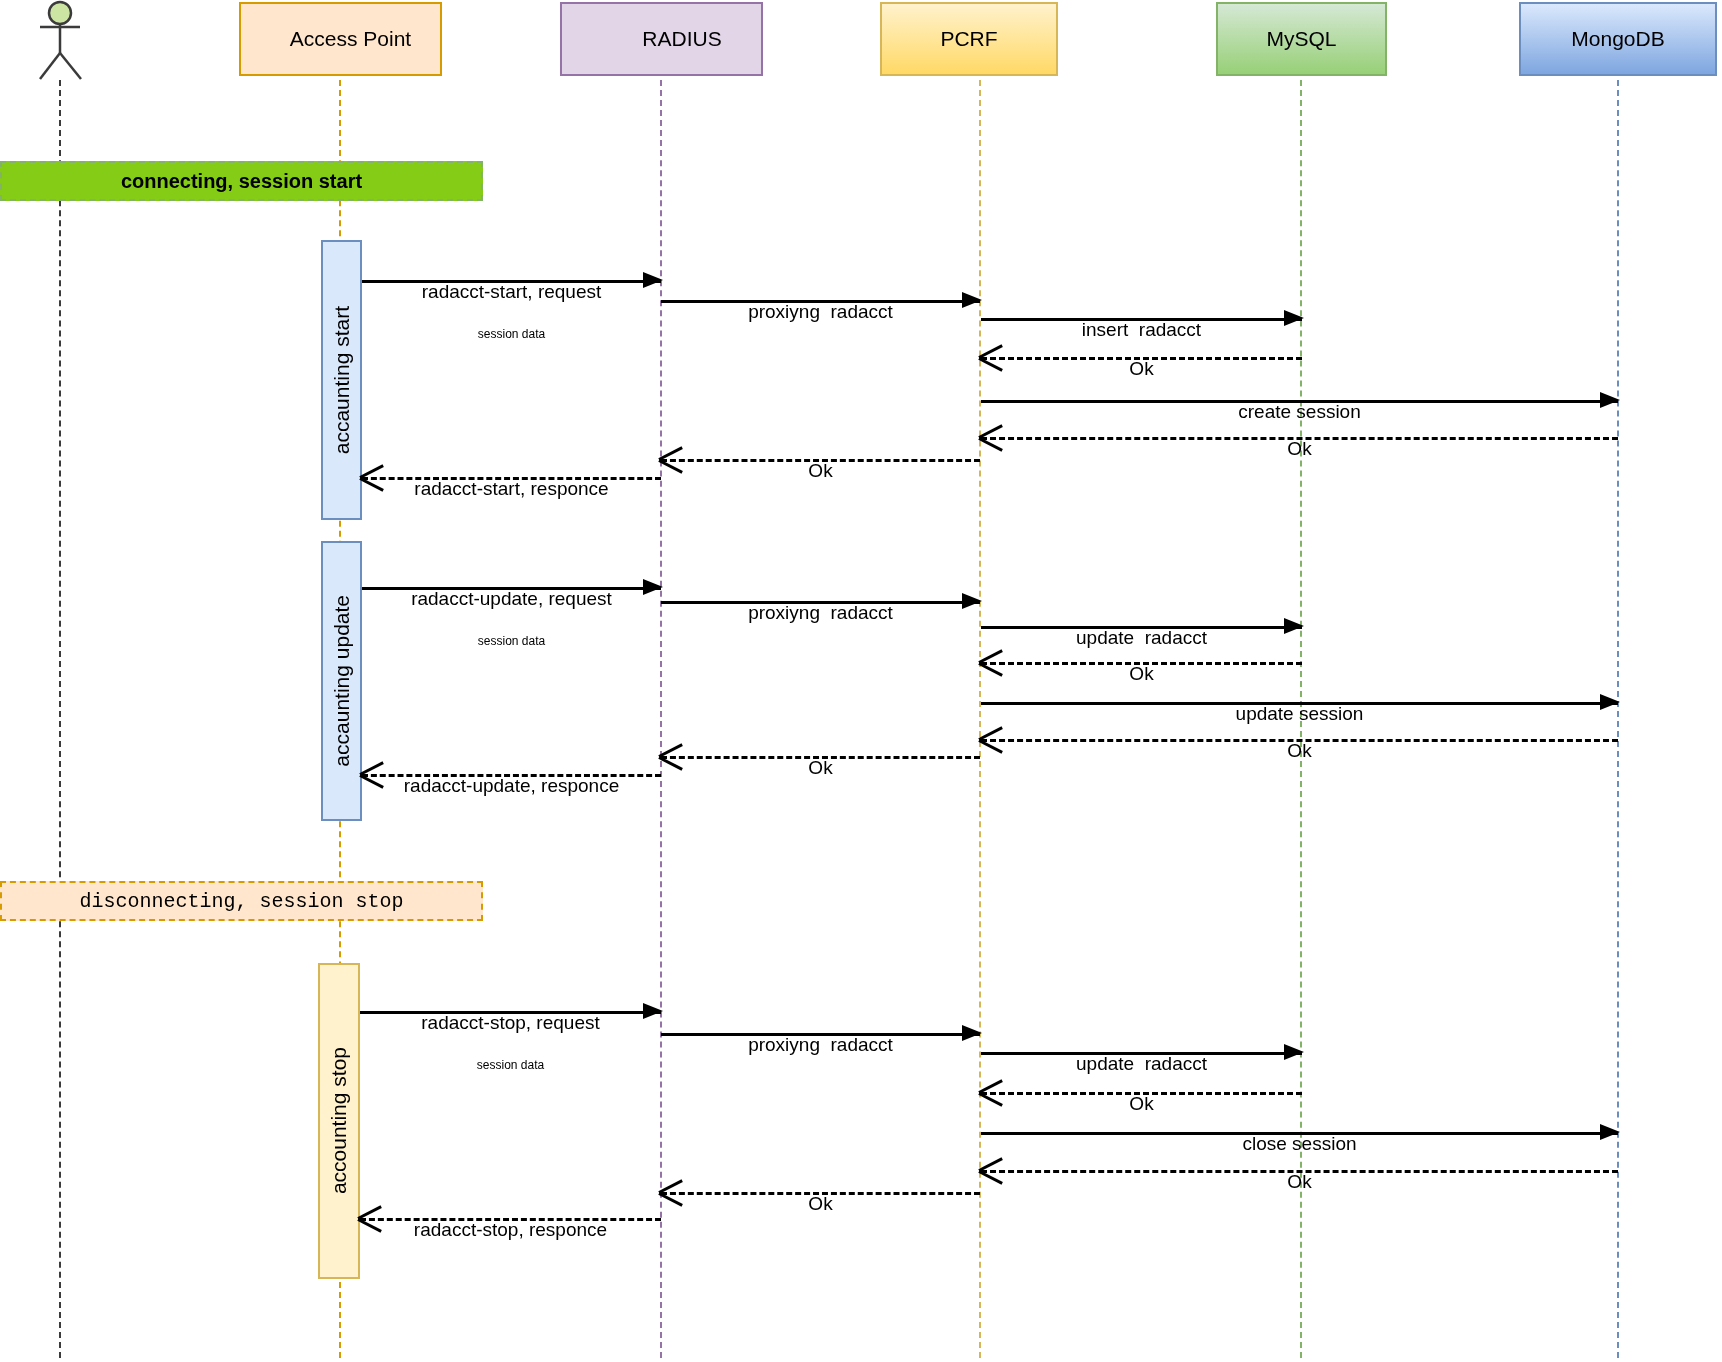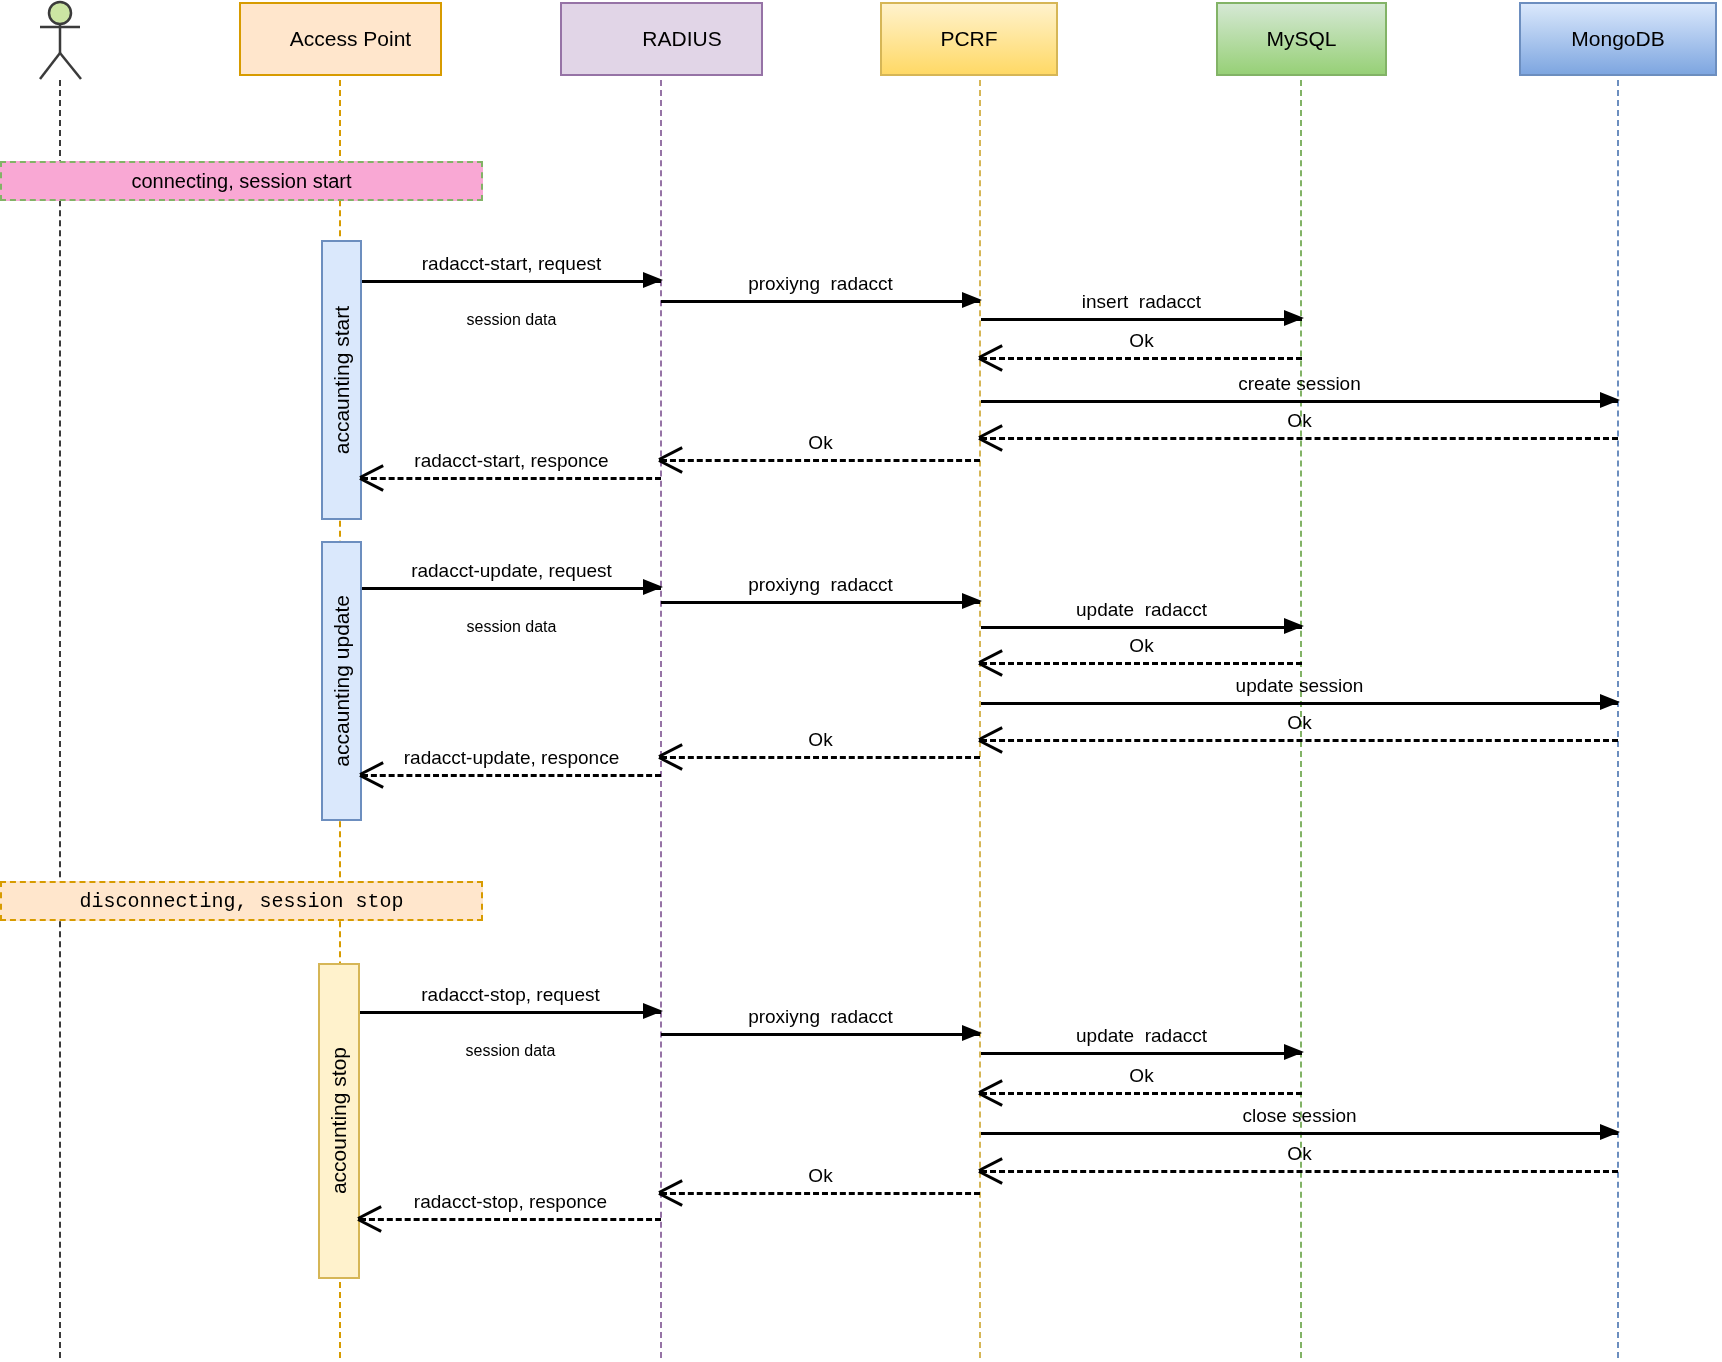--- a/index.html
+++ b/index.html
@@ -19,21 +19,21 @@
   .pbox.grad-yellow { background:linear-gradient(#FFF2CC,#FFD966); border-color:#D6B656; }
   .pbox.grad-green  { background:linear-gradient(#D5E8D4,#97D077); border-color:#82B366; }
   .pbox.grad-blue   { background:linear-gradient(#DAE8FC,#7EA6E0); border-color:#6C8EBF; }
   
   .lifeline { position:absolute; top:80px; height:1278px; width:0; border-left:2px dashed; }
   
   .banner {
     position:absolute; left:0; width:479px; height:36px; border:2px dashed;
     display:flex; align-items:center; justify-content:center; font-size:20px;
   }
-  .banner.green  { background:#f9a8d4; border-color:#82B366; }
+  .banner.green  { background:#84cc16; border-color:#82B366;font-weight:bold; }
   .banner.orange { background:#FFE6CC; border-color:#D79B00;font-family:Liberation Mono, monospace; }
   
   .actbar {
     position:absolute; border:2px solid; box-sizing:border-box;
     display:flex; align-items:center; justify-content:center;
   }
   .actbar.blue   { background:#DAE8FC; border-color:#6C8EBF; }
   .actbar.yellow { background:#FFF2CC; border-color:#D6B656; }
   .actbar span {
     writing-mode:vertical-rl; transform:rotate(180deg);
@@ -50,24 +50,24 @@
   }
   .msg .hl { position:absolute; left:-2px; top:0; width:0; height:0; } 
   .msg .hl::before, .msg .hl::after {
     content:""; position:absolute; left:0; width:26px; height:3px; background:#000;
     transform-origin:left center;
   }
   .msg .hl::before { top:-2px; transform:rotate(-27deg); }
   .msg .hl::after  { top:-1px; transform:rotate(27deg); }
   .lbl {
     position:absolute; left:0; right:0; text-align:center;
-    font-size:19px; white-space:pre; line-height:22px;
+    font-size:19px; white-space:pre; line-height:22px;margin-top:28px;
   }
   .lbl.above { top:-28px; }
-  .lbl.below { top:28px; font-size:16px;text-align:center; }
+  .lbl.below { top:14px; font-size:12px;text-align:center; }
   
   #actor-figure { position:absolute; left:30px; top:0; }
 </style>
 </head>
 <body>
 
 <div id="canvas">
 
   <div class="lifeline" style="left:59px;  border-color:#3b3b3b;"></div>
   <div class="lifeline" style="left:339px; border-color:#D79B00;"></div>

